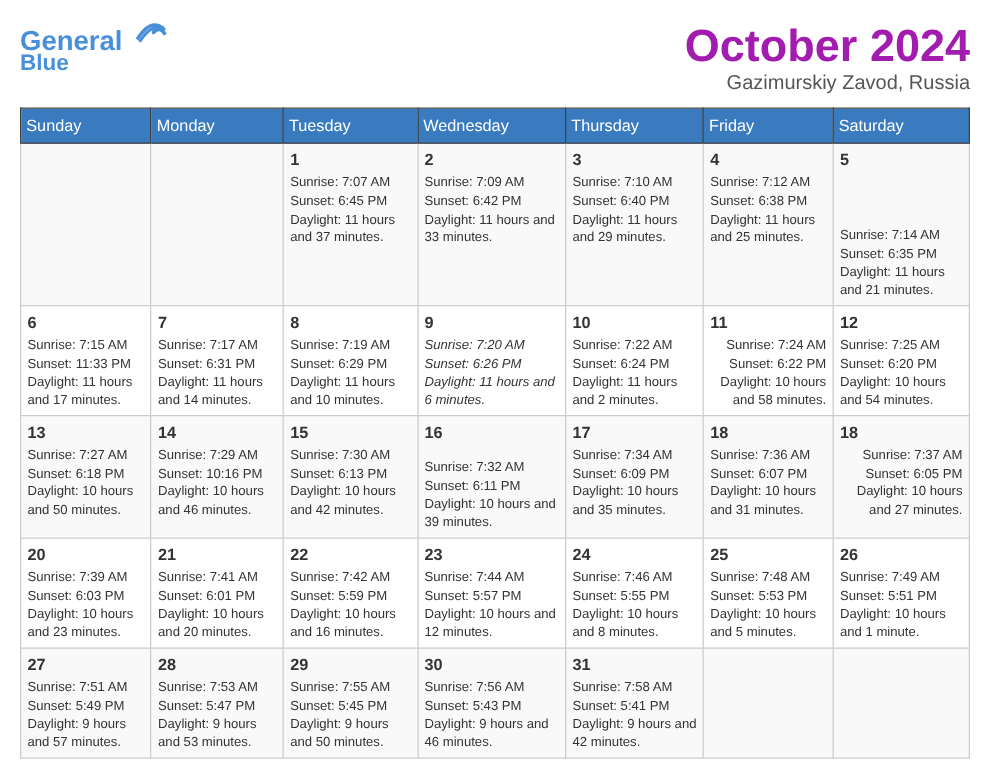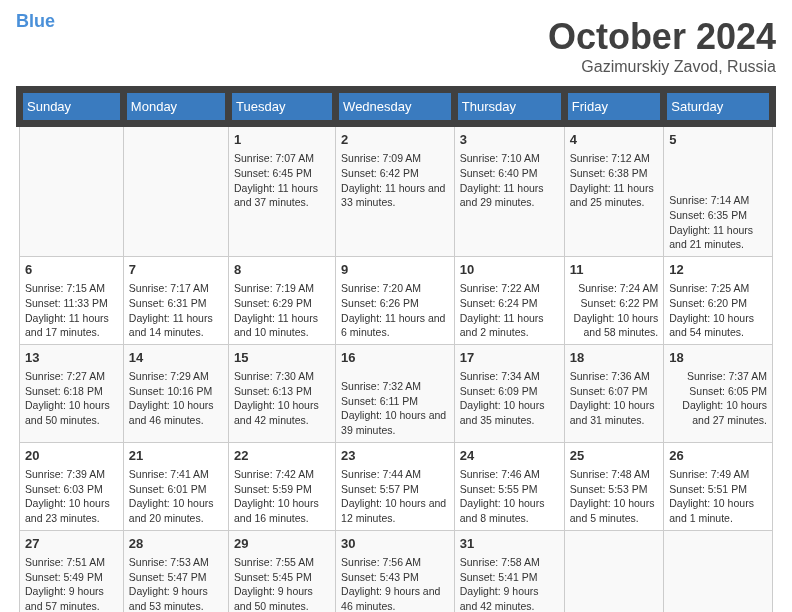--- a/index.html
+++ b/index.html
@@ -33,39 +33,39 @@
       width: 28px;
       height: 28px;
       margin-left: 4px;
     }
     .title-block {
       text-align: right;
     }
     .month-title {
       font-size: 36px;
       font-weight: bold;
-      color: #404040;
+      color: #a21caf;
     }
     .location-title {
       font-size: 16px;
       color: #555;
     }
     table {
       width: 100%;
       border-collapse: collapse;
       font-size: 11px;
     }
     thead tr th {
       background-color: #3a7bbf;
       color: #fff;
       padding: 6px 4px;
       text-align: left;
       font-size: 13px;
       font-weight: normal;
-      border: 7px solid #404040;
+      border: 1px solid #404040;
     }
     tbody tr td {
       border: 1px solid #ccc;
       vertical-align: top;
       padding: 4px 5px;
       min-height: 70px;
       height: 80px;
       color: #333;
       line-height: 1.4;
     }
@@ -84,20 +84,29 @@
       font-size: 10.5px;
       color: #333;
     }
   </style>
 </head>
 <body>
 
 <div class="header">
   <div class="logo">
     <div>
+      <div style="display:flex;align-items:center;">
+        <div class="logo-text">
+          <span>General</span>
+          <svg class="logo-icon" viewBox="0 0 30 28" fill="none" xmlns="http://www.w3.org/2000/svg" style="margin-left:2px;margin-top:-4px;">
+            <path d="M4 20 Q15 2 26 10 Q20 6 18 14 Q24 8 28 16" stroke="#4a90d9" stroke-width="3" fill="none" stroke-linejoin="round"></path>
+            <path d="M6 22 Q18 4 28 12" stroke="#4a90d9" stroke-width="2.5" fill="none"></path>
+          </svg>
+        </div>
+      </div>
       <div class="logo-text" style="color:#4a90d9;font-size:18px;margin-top:-4px;">Blue</div>
     </div>
   </div>
   <div class="title-block">
     <div class="month-title">October 2024</div>
     <div class="location-title">Gazimurskiy Zavod, Russia</div>
   </div>
 </div>
 
 <table>
@@ -161,21 +170,21 @@
 Daylight: 11 hours and 14 minutes.</div>
         </td>
         <td>
           <div class="day-num">8</div>
           <div class="day-detail" style="white-space: pre-line;">Sunrise: 7:19 AM
 Sunset: 6:29 PM
 Daylight: 11 hours and 10 minutes.</div>
         </td>
         <td>
           <div class="day-num">9</div>
-          <div class="day-detail" style="white-space: pre-line;">Sunrise: 7:20 AM
+          <div class="day-detail" style="white-space: pre-line; font-style: italic;">Sunrise: 7:20 AM
 Sunset: 6:26 PM
 Daylight: 11 hours and 6 minutes.</div>
         </td>
         <td>
           <div class="day-num">10</div>
           <div class="day-detail" style="white-space: pre-line;">Sunrise: 7:22 AM
 Sunset: 6:24 PM
 Daylight: 11 hours and 2 minutes.</div>
         </td>
         <td>

